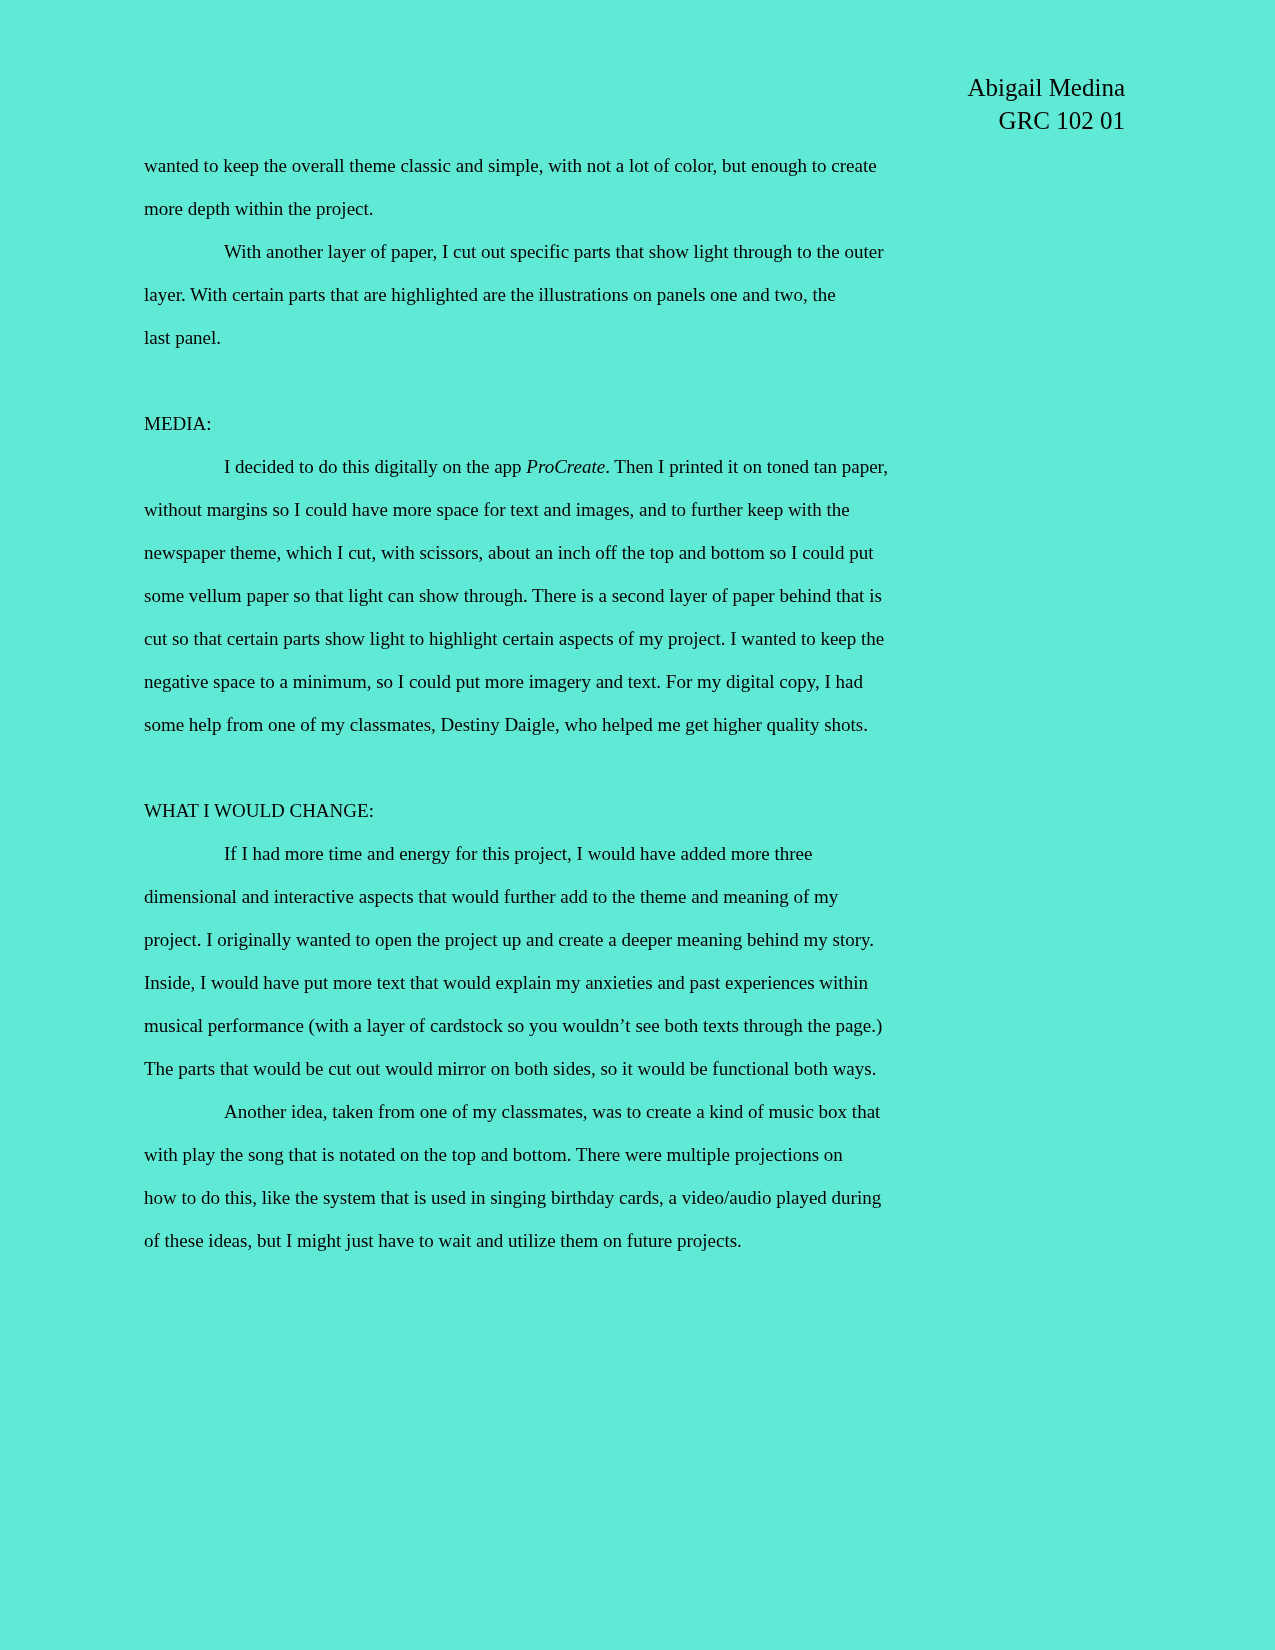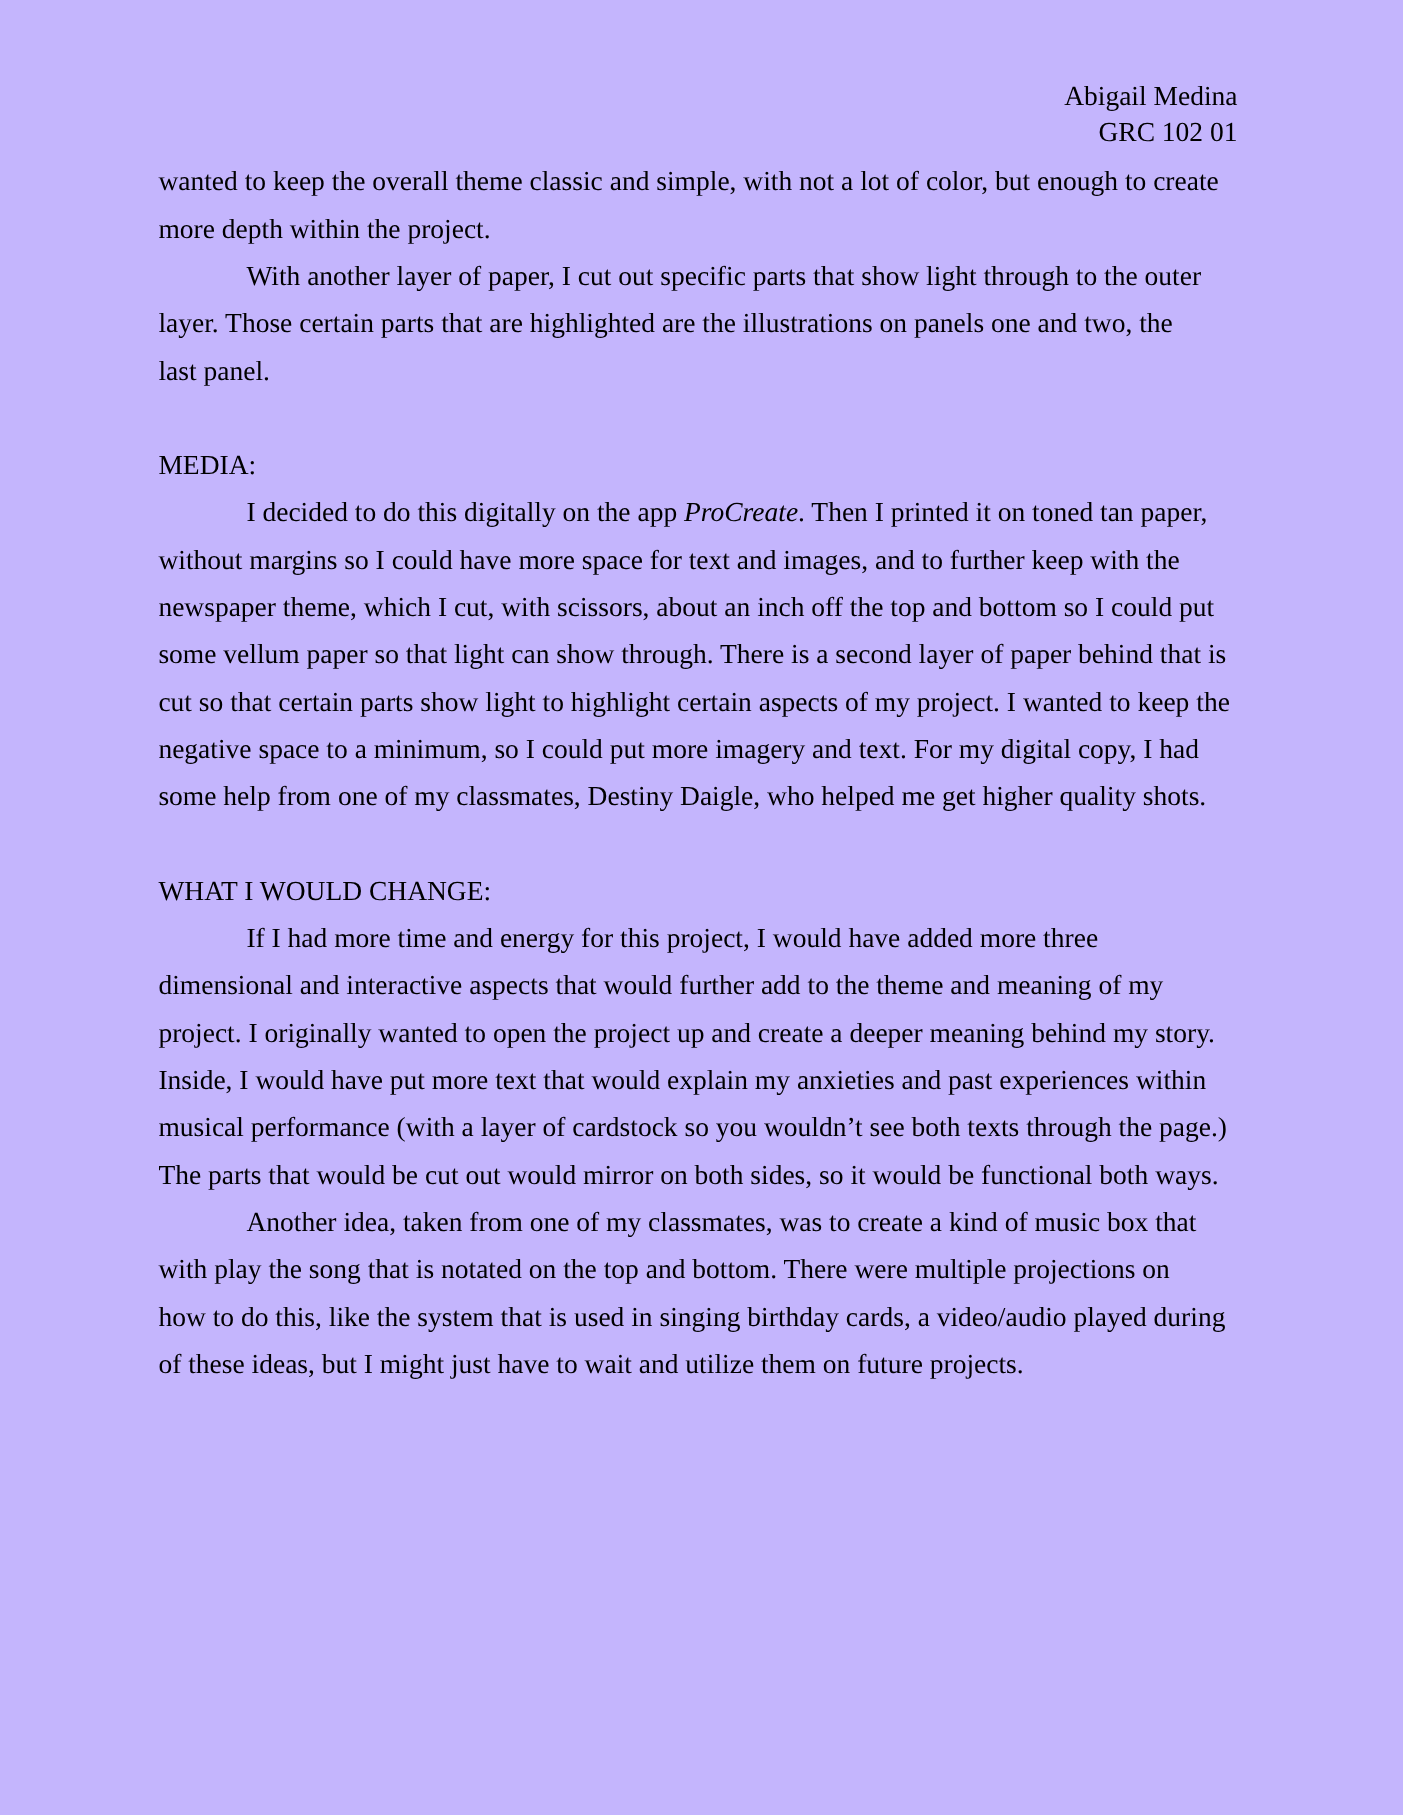--- a/index.html
+++ b/index.html
@@ -11,38 +11,38 @@
     width: 1275px;
     height: 1650px;
     position: relative;
     font-family: "Liberation Serif", "DejaVu Serif", serif;
     color: #000000;
     overflow: hidden;
   }
   .page {
     position: absolute;
     inset: 0;
-    background: #c4b5fd;
+    background: #5eead4;
     text-decoration: underline;
   }
   .doc-header {
     position: absolute;
     top: 71px;
     right: 150px;
     text-align: right;
     font-size: 25px;
     line-height: 33px;
     white-space: nowrap;
   }
   .doc-body {
     position: absolute;
     top: 144px;
     left: 144px;
     width: 995px;
-    font-size: 25px;
+    font-size: 19px;
     line-height: 43px;
   }
   .line {
     white-space: pre;
     height: 43px;
   }
   .line.indent {
     padding-left: 80px;
   }
   .line.spacer {
@@ -57,21 +57,21 @@
 
 <div class="page">
   <div class="doc-header">
     <div>Abigail Medina</div>
     <div>GRC 102 01</div>
   </div>
   <div class="doc-body">
       <div class="line"><span>wanted to keep the overall theme classic and simple, with not a lot of color, but enough to create</span></div>
       <div class="line"><span>more depth within the project.</span></div>
       <div class="line indent"><span>With another layer of paper, I cut out specific parts that show light through to the outer</span></div>
-      <div class="line"><span>layer. Those certain parts that are highlighted are the illustrations on panels one and two, the</span></div>
+      <div class="line"><span>layer. With certain parts that are highlighted are the illustrations on panels one and two, the</span></div>
       <div class="line"><span>last panel.</span></div>
       <div class="line spacer"></div>
       <div class="line"><span>MEDIA:</span></div>
       <div class="line indent"><span>I decided to do this digitally on the app </span><span class="italic">ProCreate</span><span>. Then I printed it on toned tan paper,</span></div>
       <div class="line"><span>without margins so I could have more space for text and images, and to further keep with the</span></div>
       <div class="line"><span>newspaper theme, which I cut, with scissors, about an inch off the top and bottom so I could put</span></div>
       <div class="line"><span>some vellum paper so that light can show through. There is a second layer of paper behind that is</span></div>
       <div class="line"><span>cut so that certain parts show light to highlight certain aspects of my project. I wanted to keep the</span></div>
       <div class="line"><span>negative space to a minimum, so I could put more imagery and text. For my digital copy, I had</span></div>
       <div class="line"><span>some help from one of my classmates, Destiny Daigle, who helped me get higher quality shots.</span></div>

